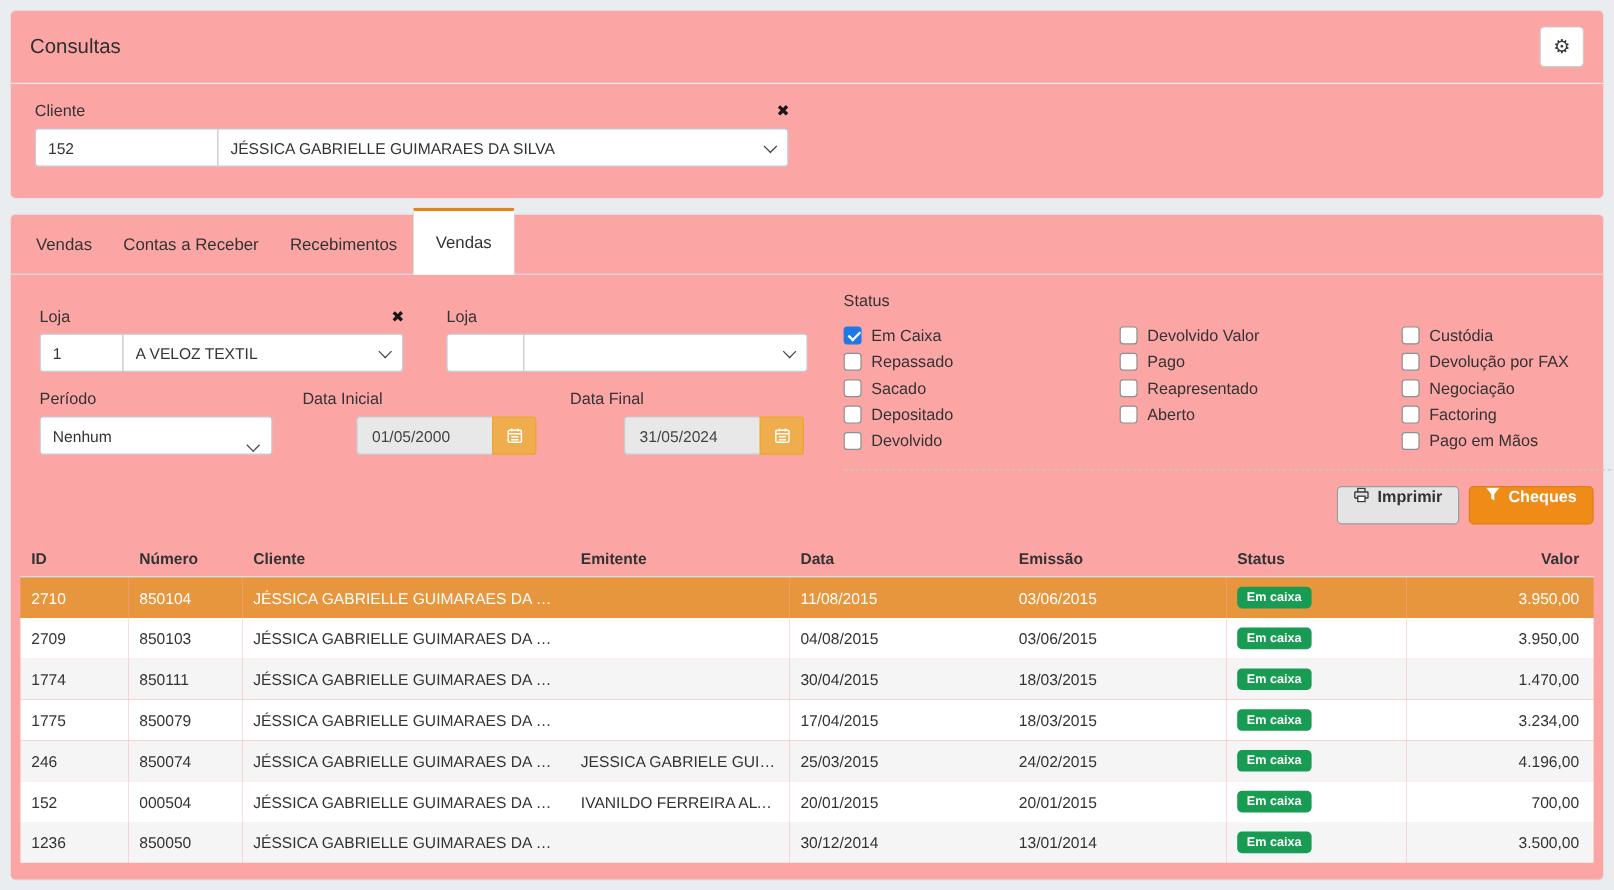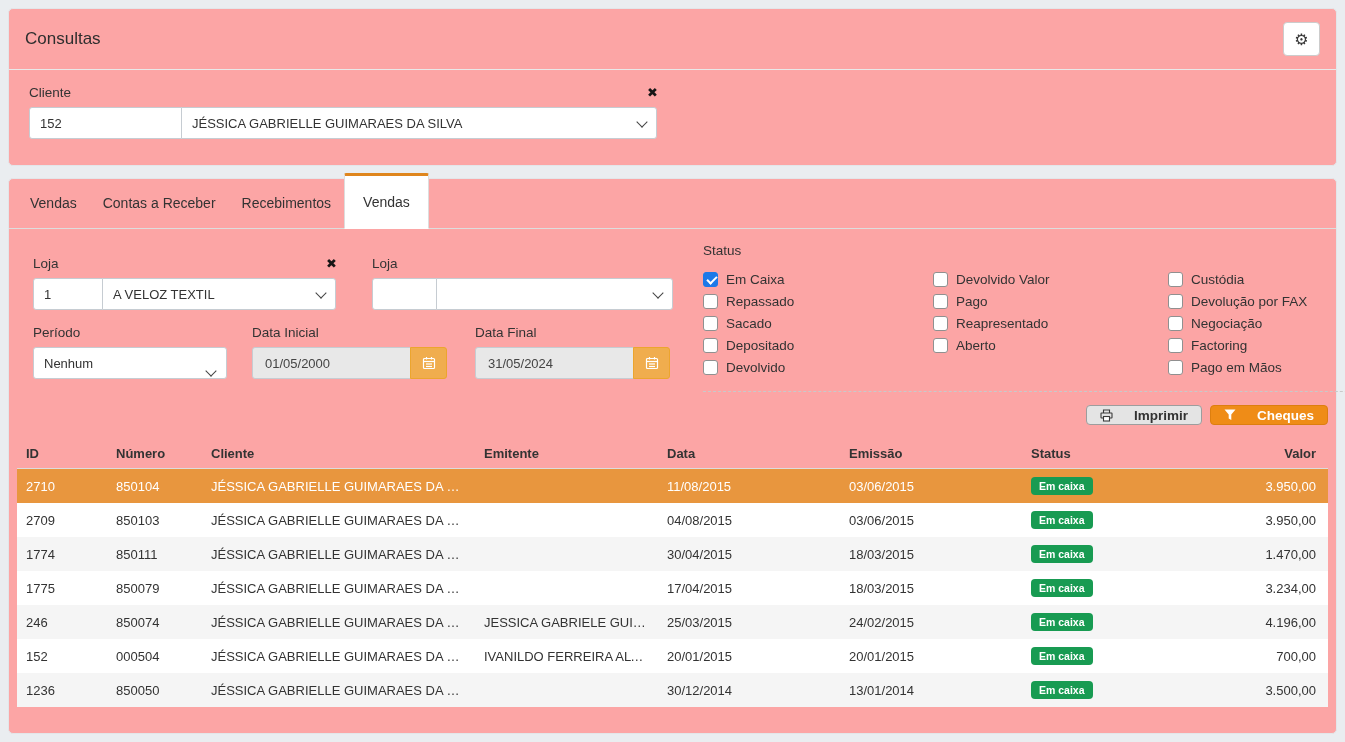--- a/index.html
+++ b/index.html
@@ -53,39 +53,39 @@
   .frow { display:flex; }
   .frow + .frow { margin-top:15px; }
   .grp-loja { width:304px; }
   .grp-loja .igroup > input.txt { width:70px; }
   .grp-banco { width:302px; margin-left:35px; }
   .grp-banco .igroup > input.txt { width:65px; }
   .grp-periodo { width:194px; }
   .grp-data-inicial { width:195px; margin-left:25px; }
   .grp-data-final { width:195px; margin-left:28px; }
   .dategroup { display:flex; }
-  .dategroup input { flex:1; min-width:0; background:#e8e8e8; color:#444; border-radius:3px 0 0 3px; padding:0 12px; }
+  .dategroup input { flex:1; min-width:0; background:#e8e8e8; color:#444; border-radius:3px 0 0 3px; padding:0 12px;margin-left:45px; }
   .cal-btn { width:37px; height:32px; flex:none; background:var(--calendar-orange,#f0ad4e);
     border:1px solid #eca52e; border-radius:0 3px 3px 0; margin-left:-1px;
     display:flex; align-items:center; justify-content:center; cursor:pointer; }
 
   .fcol-right { flex:1; margin-left:21px; padding-bottom:13px; border-bottom:1px dashed #c9c9c9; align-self:flex-start; }
   .status-cols { display:flex; margin-top:10px; }
   .status-col { width:235px; }
   .status-col:first-child { width:230px; }
   .status-col:last-child { flex:1; }
   .chk-item { display:flex; align-items:center; height:22px; font-size:13.5px; cursor:pointer; }
   .chk-box { width:15px; height:15px; border:1px solid #909090; border-radius:3px; background:#fff;
     margin-right:8px; position:relative; flex:none; }
   .chk-box.checked { background:var(--checkbox-blue,#1d79e8); border-color:var(--checkbox-blue,#1d79e8); }
   .chk-box.checked::after { content:""; position:absolute; left:4.5px; top:1.5px; width:4px; height:8px;
     border-right:2px solid #fff; border-bottom:2px solid #fff; transform:rotate(45deg); }
 
   .actions { display:flex; justify-content:flex-end; gap:8px; padding:13px 8px 0; }
-  .btn { height:20px; display:inline-flex; align-items:center; gap:21px; font-size:13.5px;
+  .btn { height:32px; display:inline-flex; align-items:flex-start; gap:7px; font-size:13.5px;
     font-weight:700; border-radius:4px; padding:0 13px; cursor:pointer; font-family:inherit; }
   .btn-print { background:#e4e4e4; border:1px solid #9d9d9d; color:#333; }
   .btn-filter { background:var(--accent-orange,#ef8c17); border:1px solid #dd7f0f; color:#fff; }
 
   .table-wrap { margin:14px 8px 0; }
   table { width:100%; border-collapse:collapse; font-size:13px; table-layout:fixed; }
   thead th { text-align:left; font-weight:700; padding:7px 9px; border-bottom:1px solid #dcdcdc;
     color:#333; white-space:nowrap;margin-top:12px; }
   tbody td { padding:8px 9px; white-space:nowrap; overflow:hidden; text-overflow:ellipsis; }
   tbody tr:nth-child(odd) { background:#f5f5f5; }

